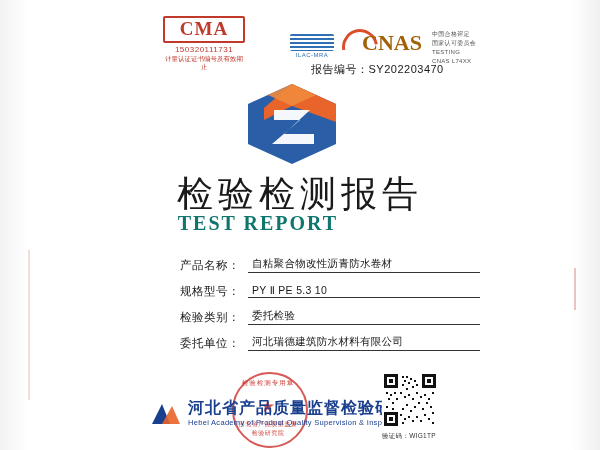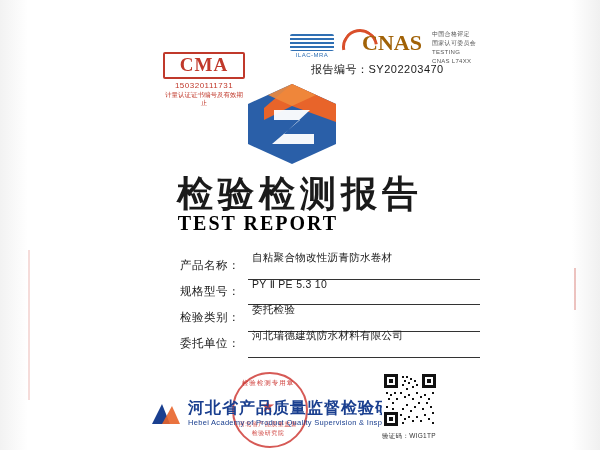--- a/index.html
+++ b/index.html
@@ -47,21 +47,20 @@
   .cma-box {
     border: 2px solid #c0392b;
     color: #c0392b;
     font-family: "Liberation Serif", serif;
     font-weight: bold;
     font-size: 19px;
     letter-spacing: 1px;
     line-height: 20px;
     padding: 1px 0 2px 0;
     border-radius: 2px;
-    margin-top: 36px;
   }
   .cma-num {
     color: #c0392b;
     font-size: 8px;
     letter-spacing: 0.5px;
     margin-top: 2px;
     font-family: "Liberation Sans", sans-serif;
   }
   .cma-cn {
     color: #c0392b;
@@ -153,36 +152,36 @@
   }
 
   
   .title-cn {
     position: absolute;
     top: 170px;
     left: 0;
     width: 600px;
     text-align: center;
     font-family: "Liberation Serif", serif;
-    font-weight: bold;
+    font-weight: normal;
     font-size: 36px;
     letter-spacing: 5px;
     color: #1a1a1a;
   }
   .title-en {
     position: absolute;
     top: 212px;
     left: 0;
     width: 516px;
     text-align: center;
     font-family: "Liberation Serif", serif;
     font-weight: bold;
     font-size: 20px;
     letter-spacing: 2px;
-    color: #000000;
+    color: #0f766e;
   }
 
   
   .fields {
     position: absolute;
     left: 180px;
     top: 252px;
     width: 300px;
   }
   .field-row {
@@ -194,21 +193,21 @@
   }
   .field-label {
     width: 68px;
     flex: none;
     letter-spacing: 0.5px;
     white-space: nowrap;
   }
   .field-value {
     flex: 1;
     border-bottom: 1px solid #333;
-    padding: 0 2px 14px 4px;
+    padding: 0 2px 1px 4px;
     font-size: 10.5px;
     letter-spacing: 0.3px;
     white-space: nowrap;
     overflow: hidden;
   }
 
   
   .stamp {
     position: absolute;
     left: 232px;

